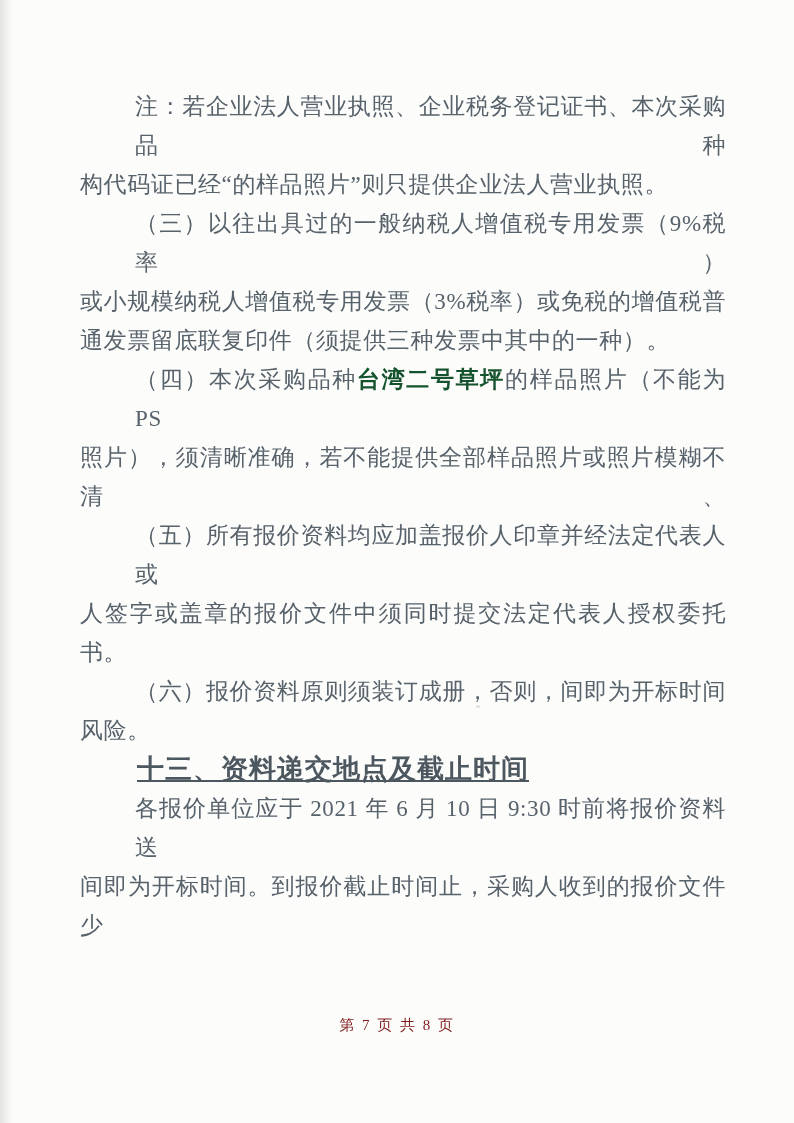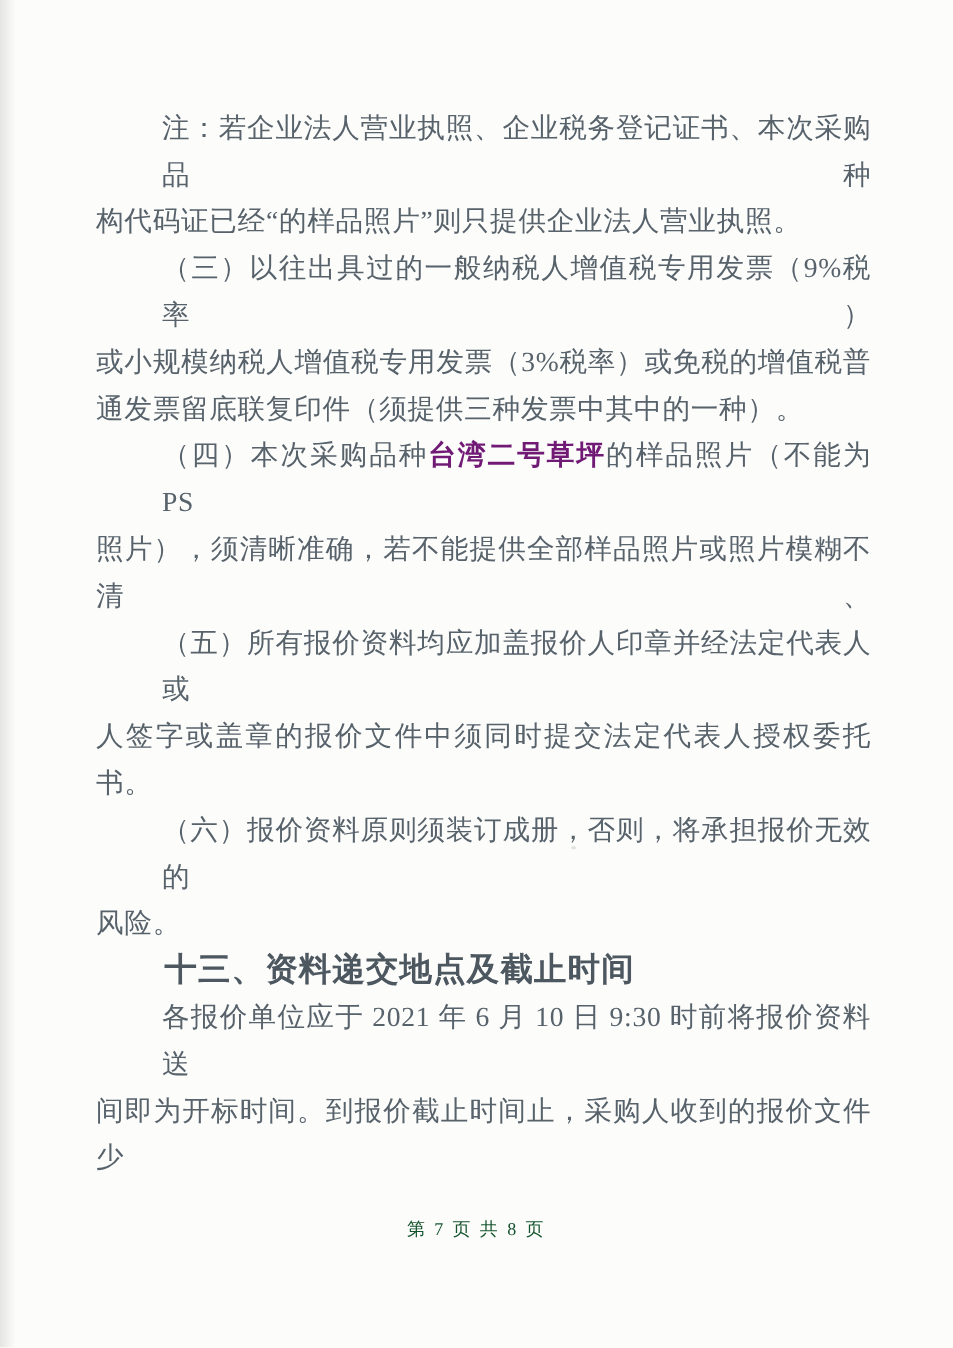--- a/index.html
+++ b/index.html
@@ -37,37 +37,38 @@
   .line.first { padding-left: 55px; }
   .heading {
     font-family: "Liberation Sans", "DejaVu Sans", sans-serif;
     font-weight: 700;
     font-size: 27px;
     line-height: 39px;
     color: #4d575f;
     padding-left: 57px;
     letter-spacing: 1px;
     text-align: left;
+    text-decoration: underline;
   }
   .bold-run {
     font-family: "Liberation Sans", "DejaVu Sans", sans-serif;
     font-weight: 700;
-    color: #701a75;
+    color: #14532d;
     margin-top: 32px;
   }
   .footer {
     position: absolute;
     top: 1016px;
     left: 0;
     width: 100%;
     text-align: center;
     font-size: 15px;
     line-height: 18px;
     letter-spacing: 2px;
-    color: #14532d;
+    color: #7f1d1d;
   }
   .speck {
     position: absolute;
     background: #c9ccc9;
     border-radius: 50%;
     pointer-events: none;
   }
   #speck1 { left: 476px; top: 705px; width: 4px; height: 3px; opacity: .55; }
   #speck2 { left: 336px; top: 349px; width: 11px; height: 2px; opacity: .45; border-radius: 1px; }
 </style>
@@ -95,21 +96,21 @@
     <div class="line first"><span>（四）本次采购品种</span><span class="bold-run">台湾二号草坪</span><span>的样品照片（不能为 PS</span></div>
     <div class="line">照片），须清晰准确，若不能提供全部样品照片或照片模糊不清、</div>
   </div>
 
   <div>
     <div class="line first">（五）所有报价资料均应加盖报价人印章并经法定代表人或</div>
     <div class="line last">人签字或盖章的报价文件中须同时提交法定代表人授权委托书。</div>
   </div>
 
   <div>
-    <div class="line first">（六）报价资料原则须装订成册，否则，将承担报价无效的</div>
+    <div class="line first">（六）报价资料原则须装订成册，否则，间即为开标时间</div>
     <div class="line last">风险。</div>
   </div>
 
   <div class="heading">十三、资料递交地点及截止时间</div>
 
   <div>
     <div class="line first">各报价单位应于 2021 年 6 月 10 日 9:30 时前将报价资料送</div>
     <div class="line">间即为开标时间。到报价截止时间止，采购人收到的报价文件少</div>
 
   </div>

